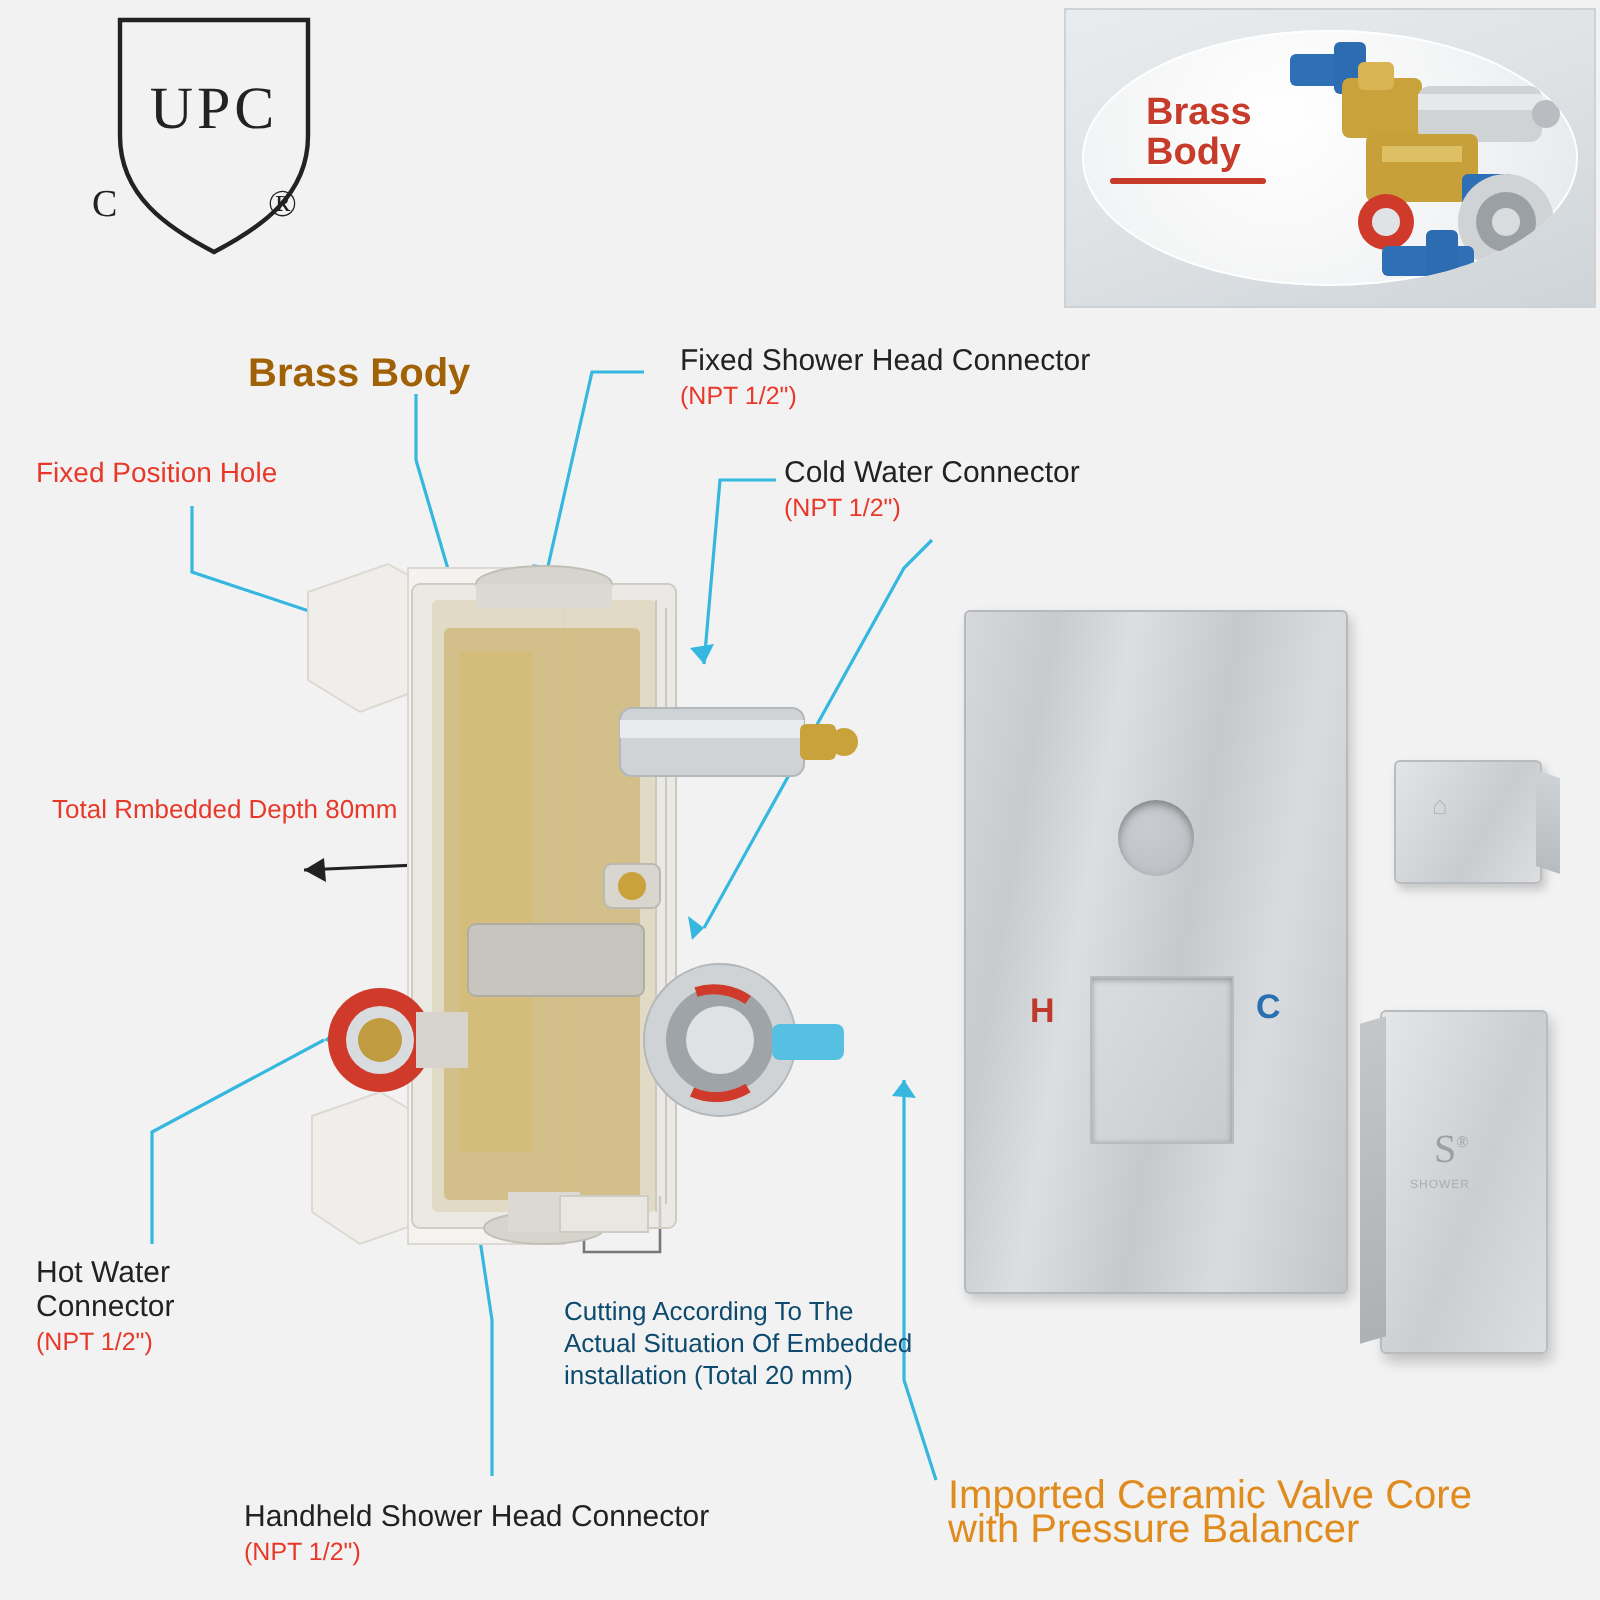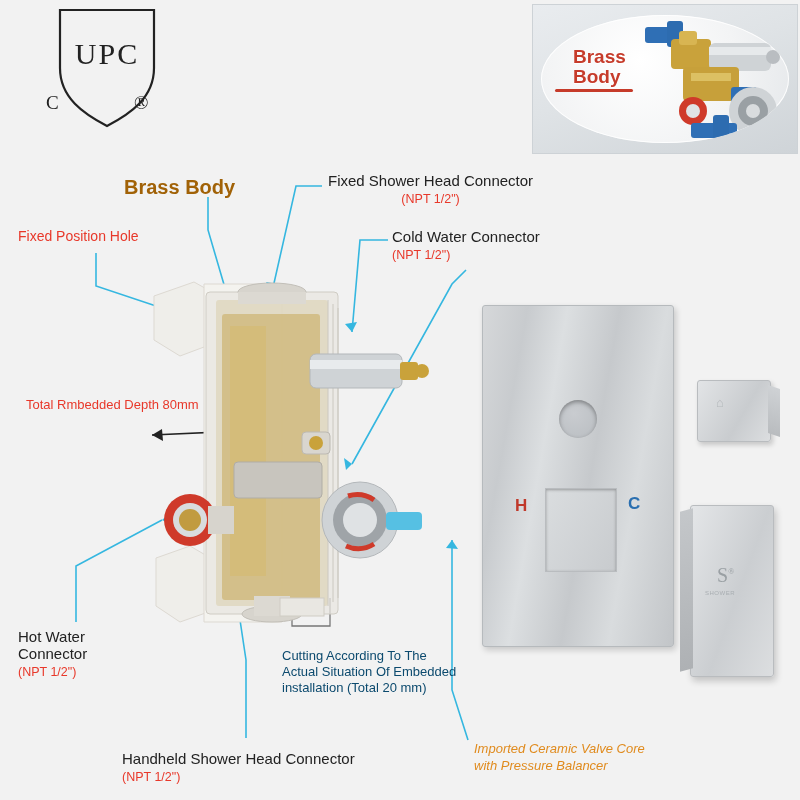--- a/index.html
+++ b/index.html
@@ -270,21 +270,21 @@
   </div>
 
   <div class="abs lbl red" style="left:18px;top:228px;">
     <span>Fixed Position Hole</span>
   </div>
 
   <div class="abs brass-ttl" style="left:124px;top:176px;">
     <span>Brass Body</span>
   </div>
 
-  <div class="abs lbl dark" style="left:328px;top:172px;text-align:center;">
+  <div class="abs lbl dark" style="left:340px;top:172px;">
     <span>Fixed Shower Head Connector</span><br>
     <span class="sub red">(NPT 1/2")</span>
   </div>
 
   <div class="abs lbl dark" style="left:392px;top:228px;">
     <span>Cold Water Connector</span><br>
     <span class="sub red">(NPT 1/2")</span>
   </div>
 
 
@@ -302,18 +302,18 @@
     <span>Handheld Shower Head Connector</span><br>
     <span class="sub red">(NPT 1/2")</span>
   </div>
 
   <div class="abs lbl grey-red" style="left:282px;top:648px;font-size:13px;line-height:16px;">
     <span>Cutting According To The</span><br>
     <span>Actual Situation Of Embedded</span><br>
     <span>installation (Total 20 mm)</span>
   </div>
 
-  <div class="abs lbl orange" style="left:474px;top:740px;font-size:13px;line-height:17px;font-style:italic;">
+  <div class="abs lbl orange" style="left:474px;top:740px;font-size:20px;line-height:17px;">
     <span>Imported Ceramic Valve Core</span><br>
     <span>with Pressure Balancer</span>
   </div>
 
 </div>
 
 </body></html>

